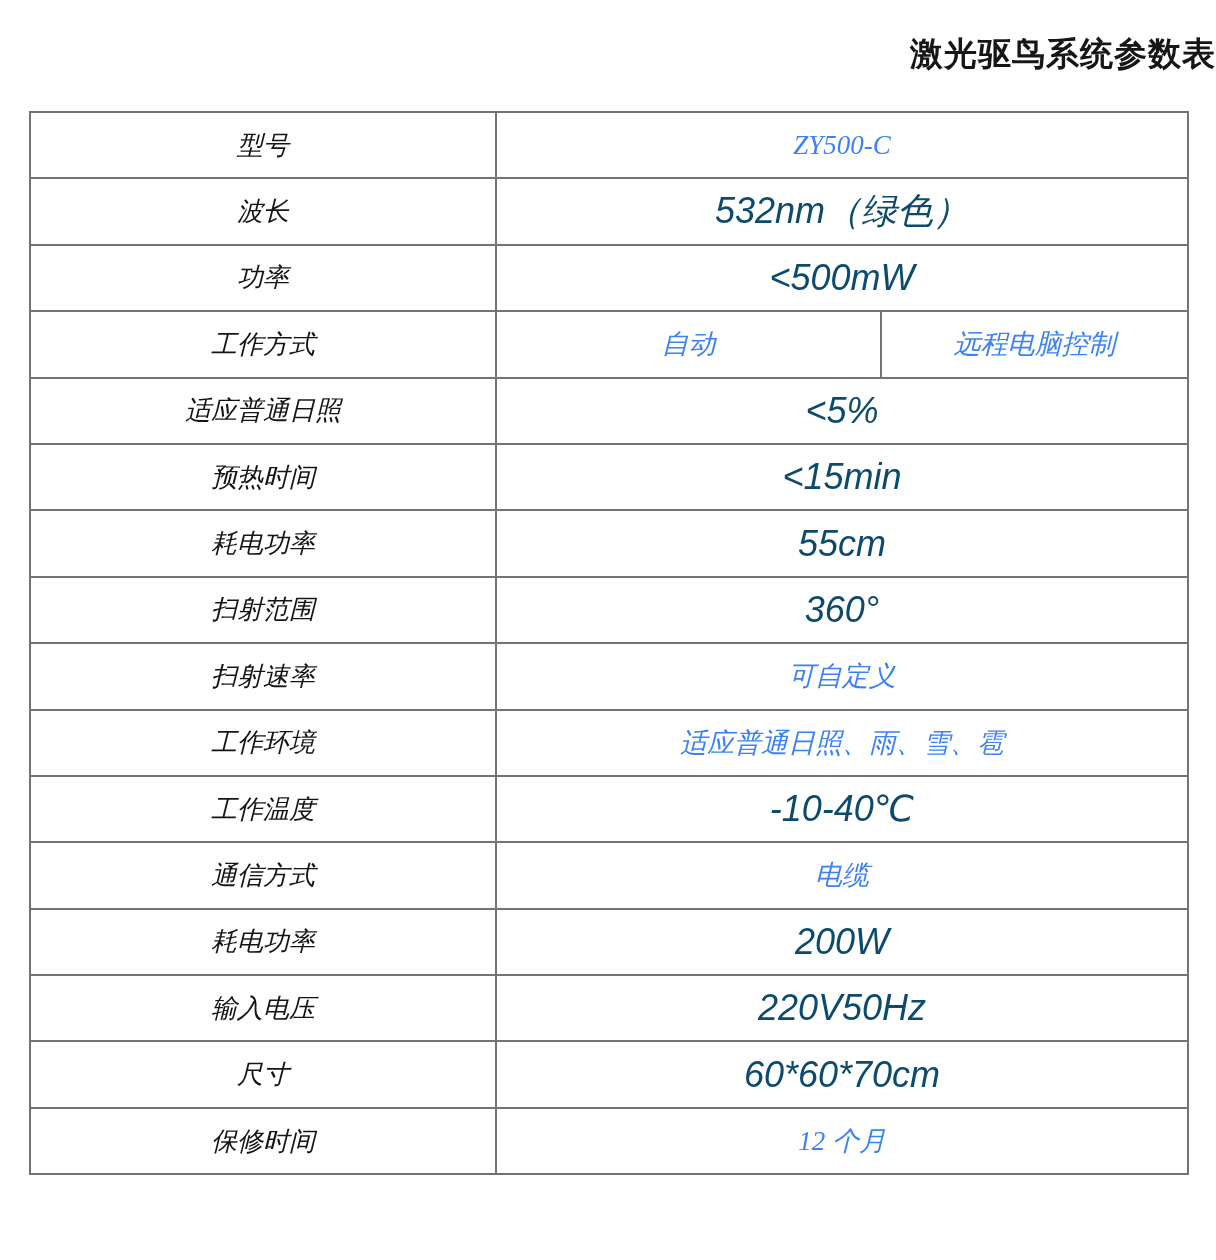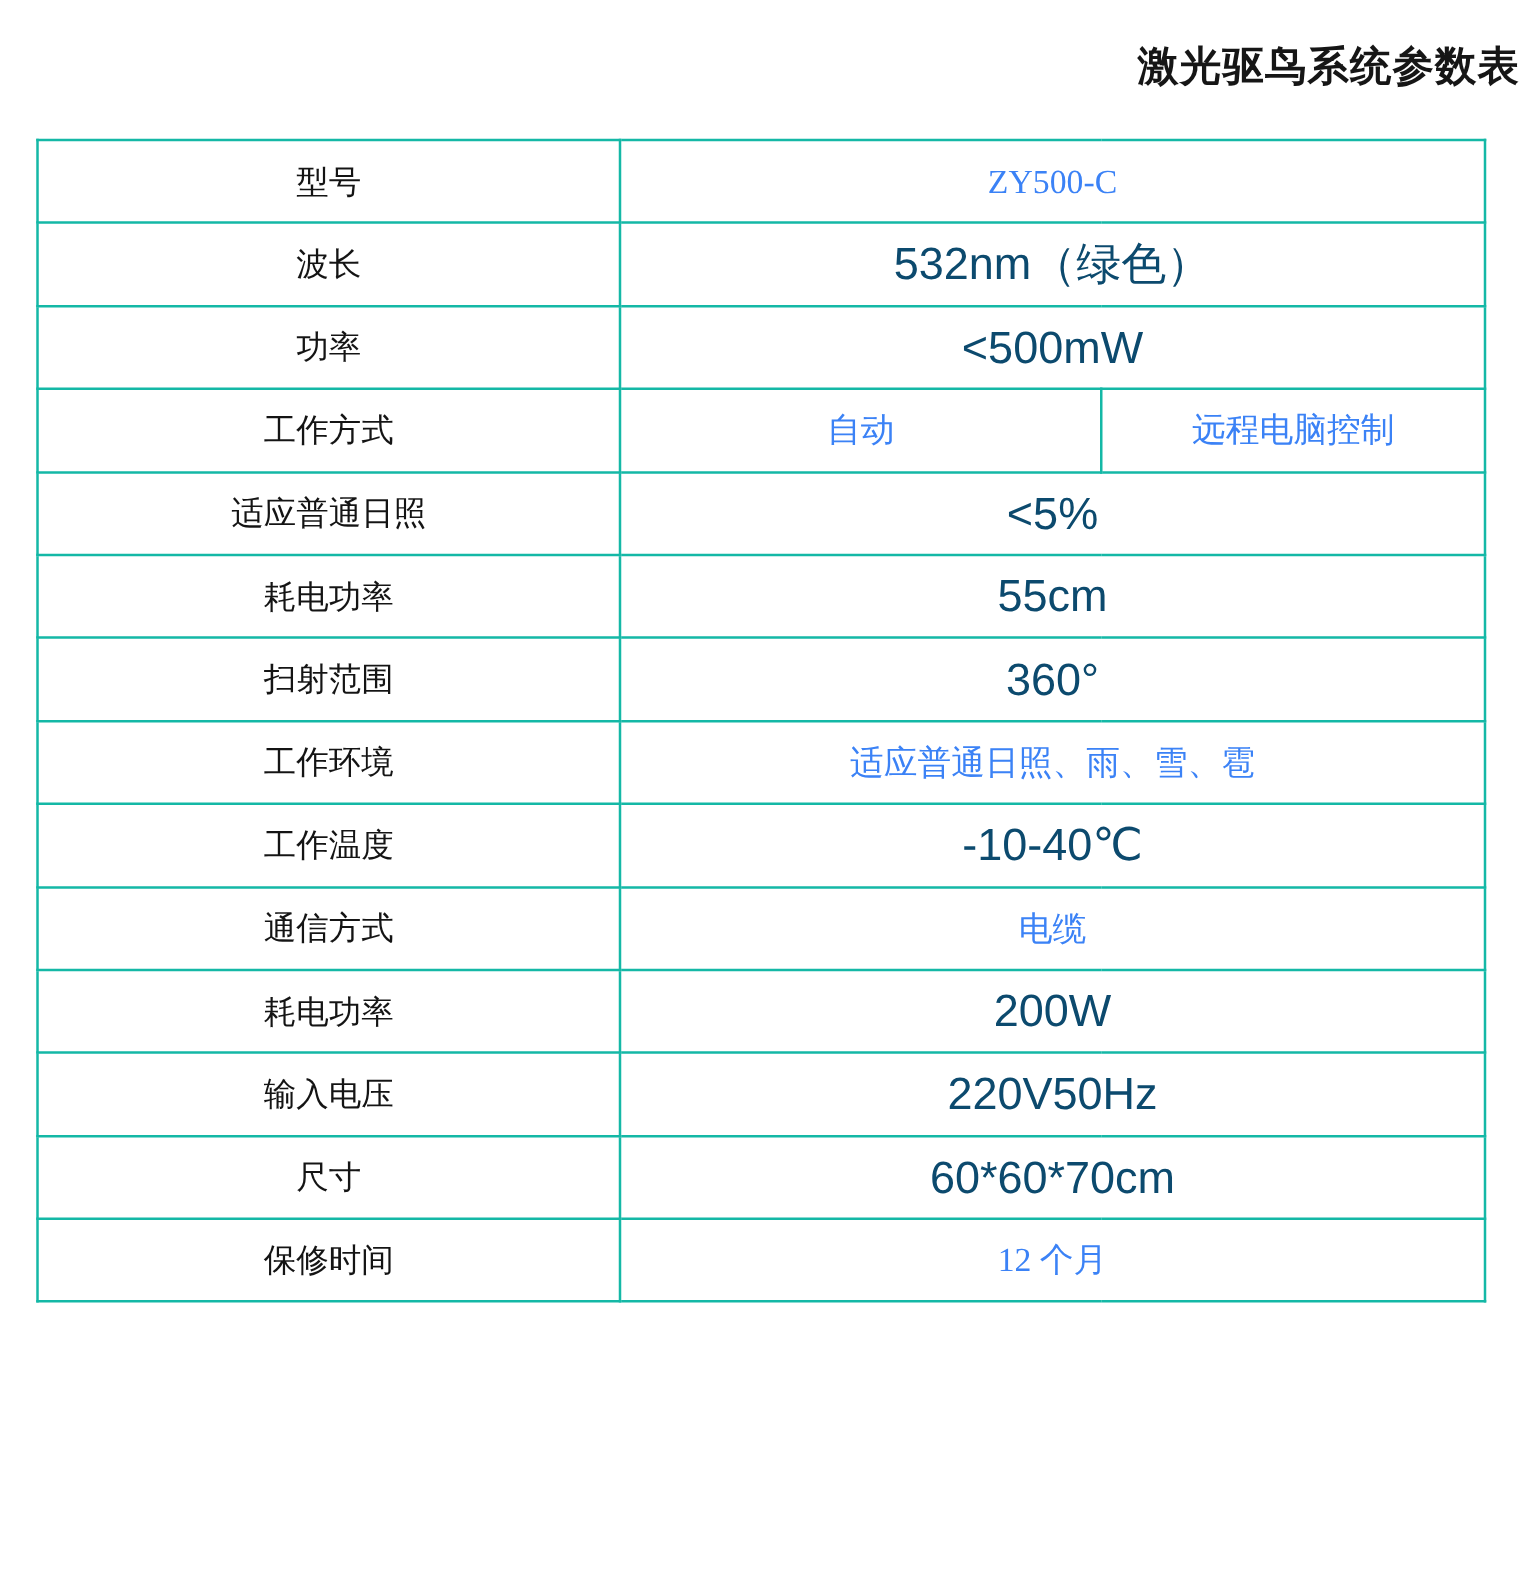--- a/index.html
+++ b/index.html
@@ -38,27 +38,28 @@
     left: 29px;
     top: 111px;
     width: 1158px;
     border-collapse: collapse;
     table-layout: fixed;
   }
   table.spec-table col.c1 { width: 466px; }
   table.spec-table col.c2a { width: 385px; }
   table.spec-table col.c2b { width: 307px; }
   table.spec-table td {
-    border: 2px solid #14b8a6;
+    border: 2px solid #737373;
     height: 64.4px;
     text-align: center;
     vertical-align: middle;
     padding: 0;
     overflow: hidden;
     white-space: nowrap;
+    font-style: italic;
   }
   td.lbl {
     font-family: "Liberation Serif", "DejaVu Serif", serif;
     font-size: 26px;
     color: #141414;
   }
   td.val-serif {
     font-family: "Liberation Serif", "DejaVu Serif", serif;
     font-size: 27px;
     color: #3b82f6;
@@ -99,26 +100,34 @@
       <tr>
         <td class="lbl">工作方式</td>
         <td class="val-serif">自动</td>
         <td class="val-serif">远程电脑控制</td>
       </tr>
       <tr>
         <td class="lbl">适应普通日照</td>
         <td class="val-sans" colspan="2">&lt;5%</td>
       </tr>
       <tr>
+        <td class="lbl">预热时间</td>
+        <td class="val-sans" colspan="2">&lt;15min</td>
+      </tr>
+      <tr>
         <td class="lbl">耗电功率</td>
         <td class="val-sans" colspan="2">55cm</td>
       </tr>
       <tr>
         <td class="lbl">扫射范围</td>
         <td class="val-sans" colspan="2">360°</td>
+      </tr>
+      <tr>
+        <td class="lbl">扫射速率</td>
+        <td class="val-serif" colspan="2">可自定义</td>
       </tr>
       <tr>
         <td class="lbl">工作环境</td>
         <td class="val-serif" colspan="2">适应普通日照、雨、雪、雹</td>
       </tr>
       <tr>
         <td class="lbl">工作温度</td>
         <td class="val-sans" colspan="2">-10-40℃</td>
       </tr>
       <tr>

